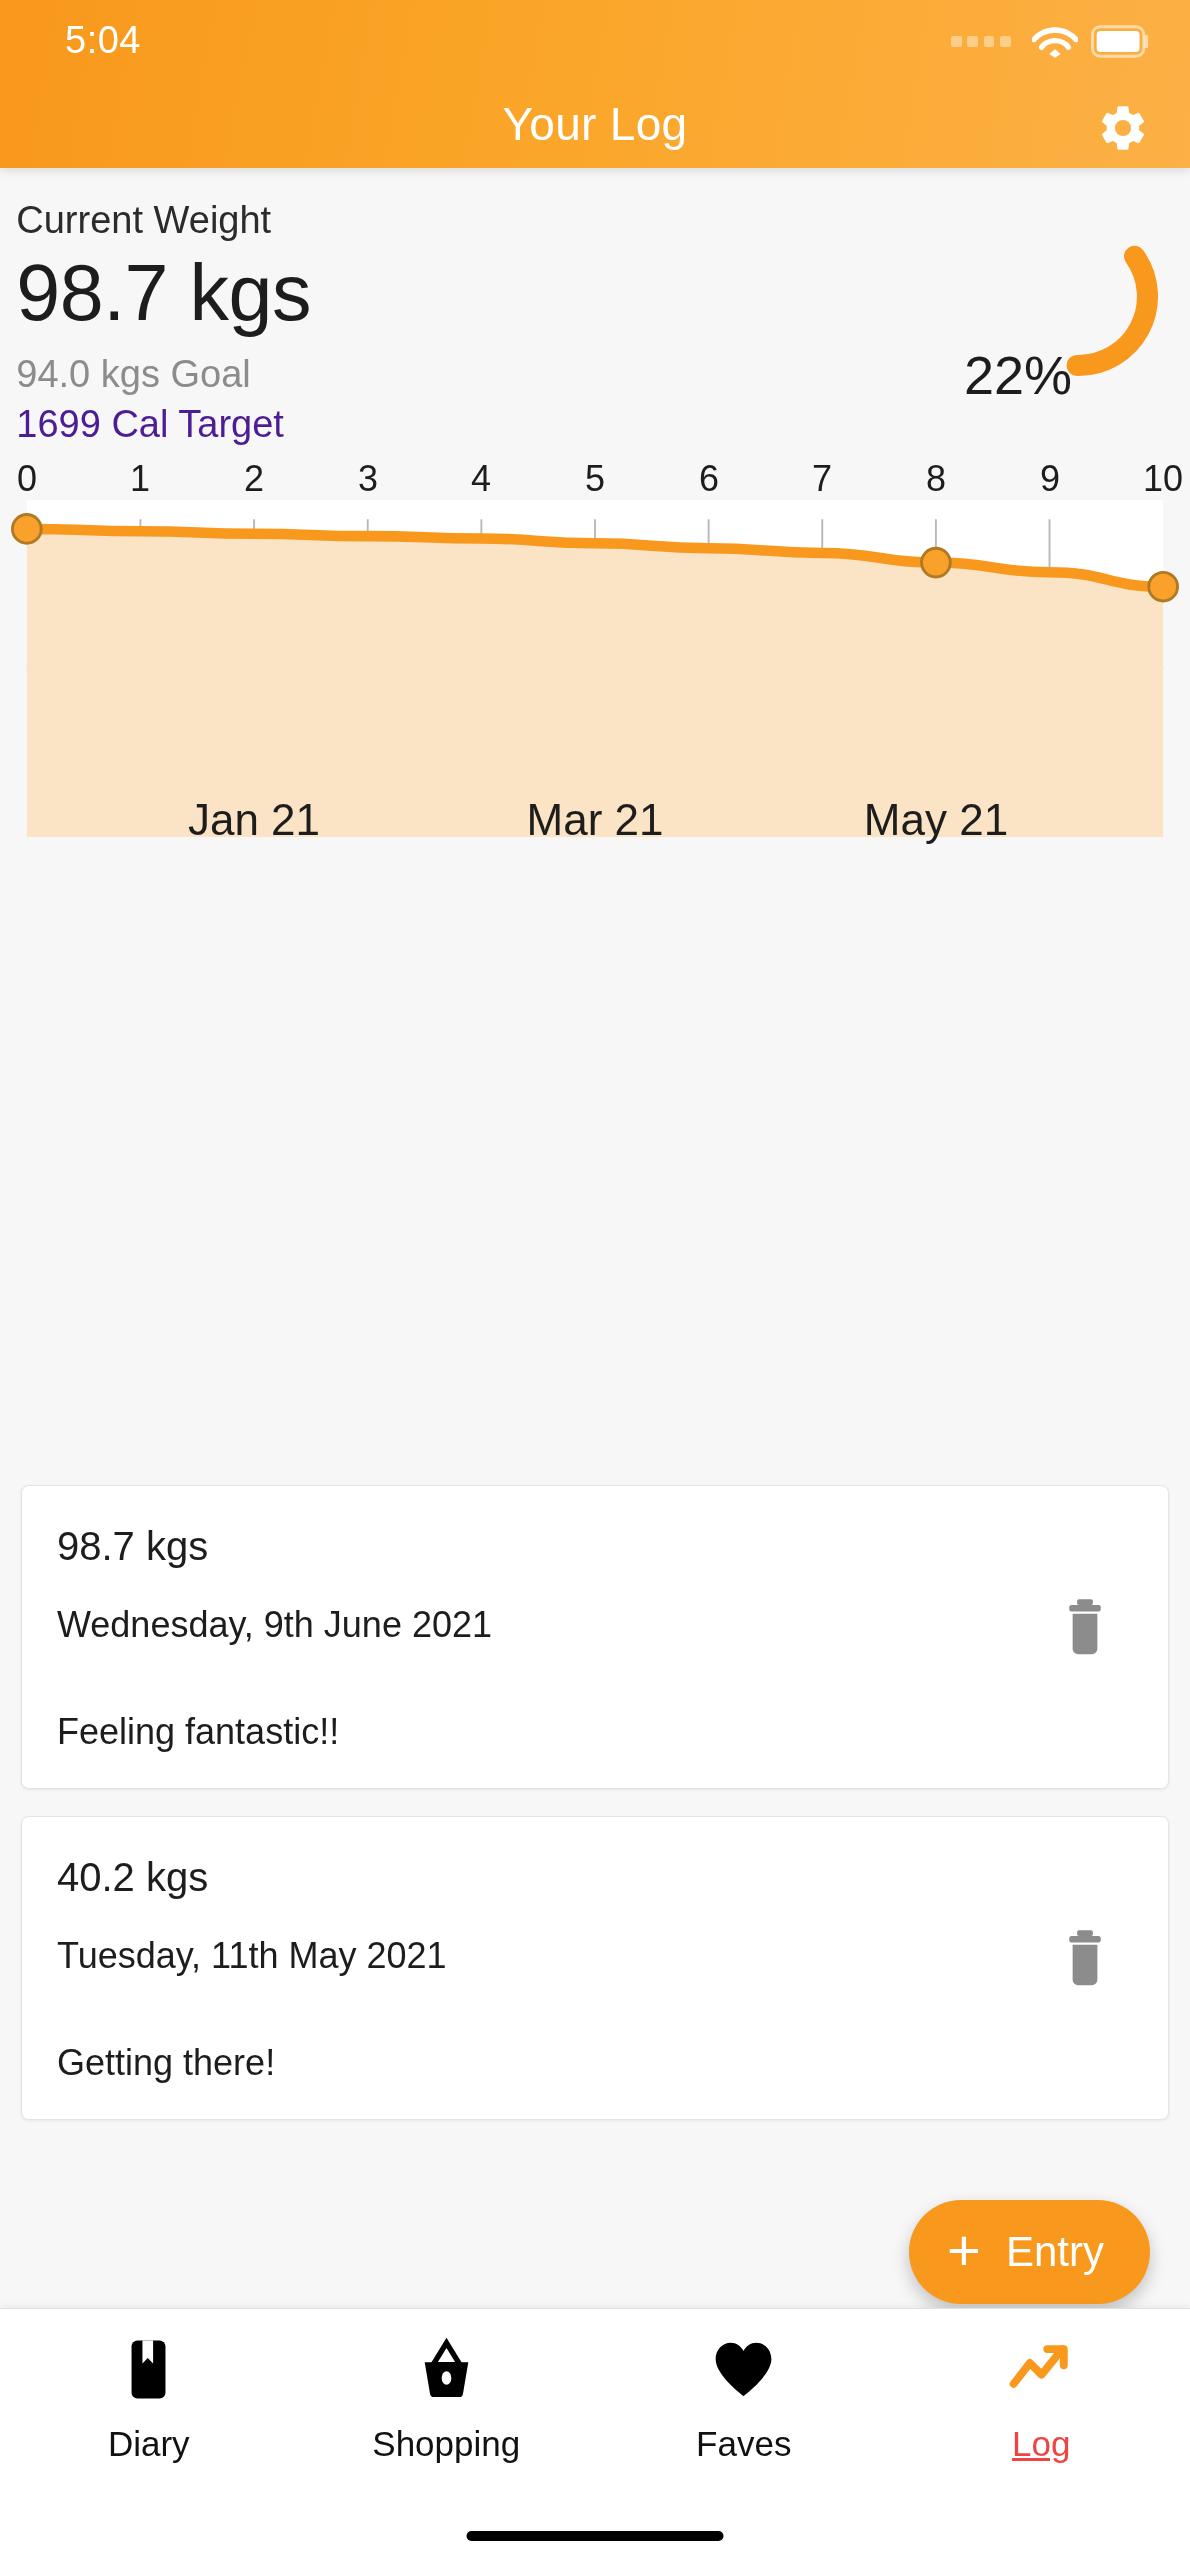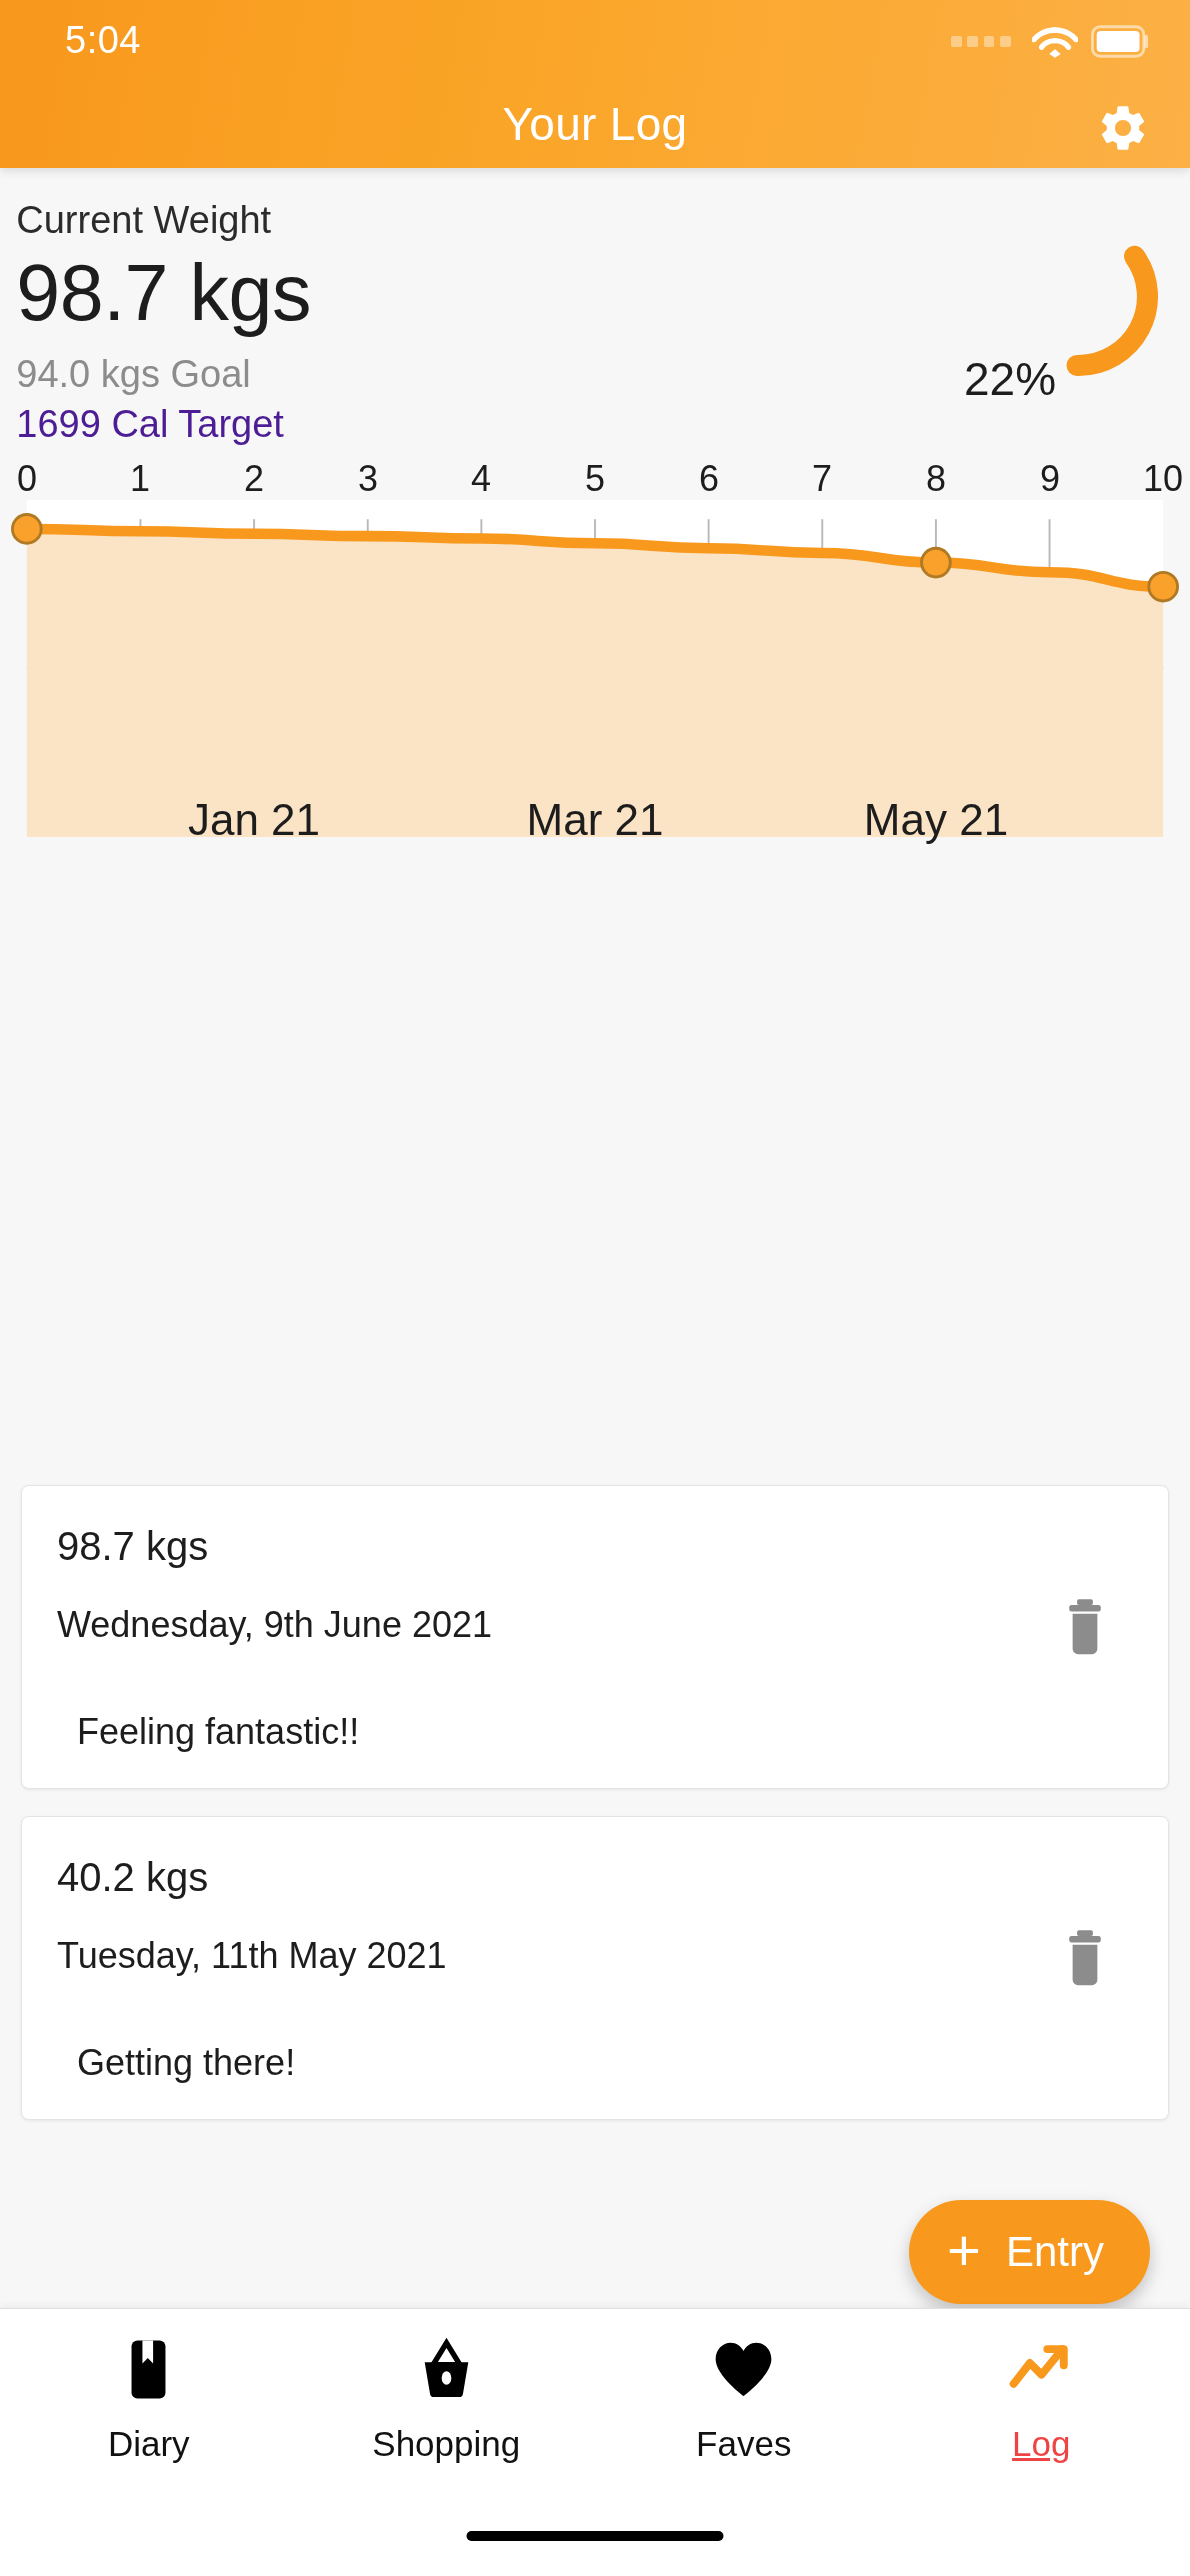--- a/index.html
+++ b/index.html
@@ -41,21 +41,21 @@
 
   
   .summary { position:absolute; top:168px; left:0; width:1190px; }
   .sum-label { position:absolute; left:16.3px; top:31px; font-size:38px; color:#2b2b2b; font-weight:400; }
   .sum-weight { position:absolute; left:16.3px; top:79px; font-size:79px; color:#1d1d1d; font-weight:400; letter-spacing:-0.5px; }
   .sum-goal { position:absolute; left:16.3px; top:185px; font-size:38px; color:#8c8c8c; font-weight:400; }
   .sum-cal  { position:absolute; left:16.3px; top:235px; font-size:38px; color:#4c1d95; font-weight:400; }
 
   .ring-wrap { position:absolute; right:21px; top:69px; width:182px; height:163px; }
   .ring-pct {
-    position:absolute; left:-23px; bottom:-5.7px; font-size:46px; color:#1d1d1d; font-weight:400;
+    position:absolute; left:-23px; bottom:-5.7px; font-size:54px; color:#1d1d1d; font-weight:400;
   }
 
   
   .chart-block { position:absolute; top:458px; left:0; width:1190px; height:403px; }
   .chart-xnums { position:absolute; left:0; top:0; width:1190px; height:46px; }
   .chart-xnums span {
     position:absolute; top:0; font-size:36px; color:#1d1d1d; transform:translateX(-50%);
   }
   .chart-svg-wrap { position:absolute; left:0; top:42px; width:1190px; height:362px; }
   .chart-dates { position:absolute; left:0; top:337px; width:1190px; height:58px; }
@@ -66,21 +66,21 @@
   
   .cards { position:absolute; top:1485px; left:0; width:1190px; }
   .card {
     position:relative; margin:0 21px 27px 21px; background:#fff;
     border:1px solid #e3e3e3; border-radius:7.7px;
     box-shadow:0 1px 2.9px rgba(0,0,0,0.07);
     padding:38px 35px 35px 35px;
   }
   .card-weight { font-size:40px; color:#1d1d1d; margin-bottom:35px; }
   .card-date   { font-size:36px; color:#1d1d1d; margin-bottom:65px; }
-  .card-note   { font-size:36px; color:#1d1d1d;margin-left:20px; }
+  .card-note   { font-size:36px; color:#1d1d1d; }
   .card-del {
     position:absolute; right:56px; top:113px; width:54px; height:59px;
   }
 
   
   .fab {
     position:absolute; right:40px; top:2200px;
     height:104px; padding:0 46px 0 38px;
     background:#f8981d; border:none; border-radius:52px;
     display:flex; align-items:center; gap:25px;

